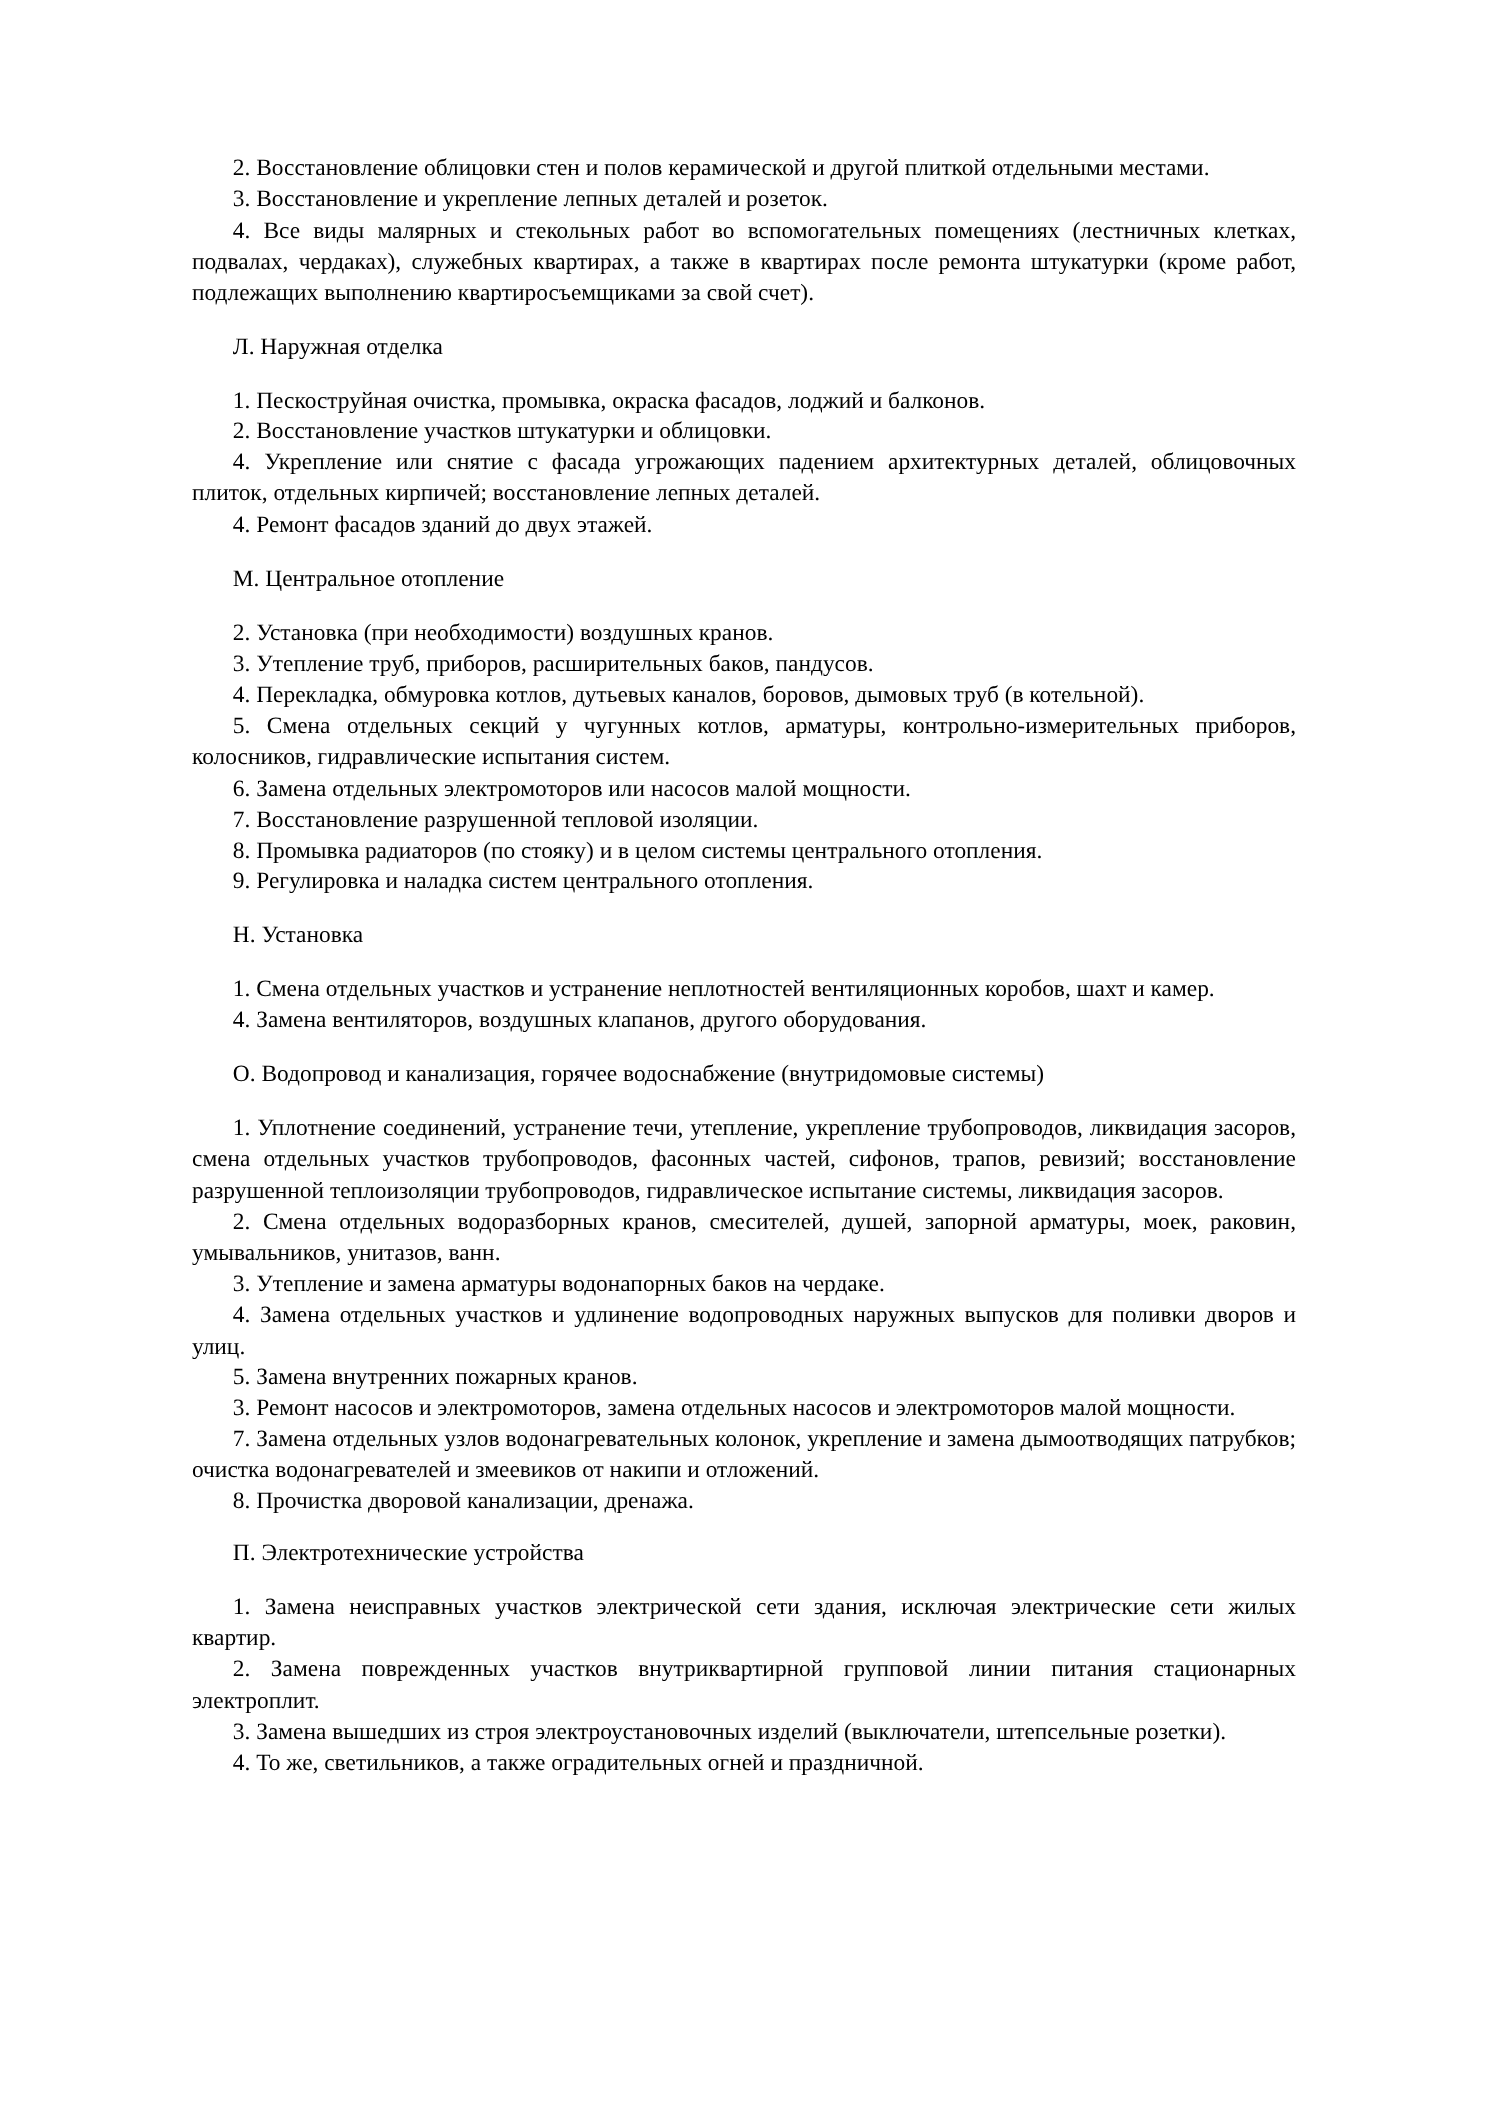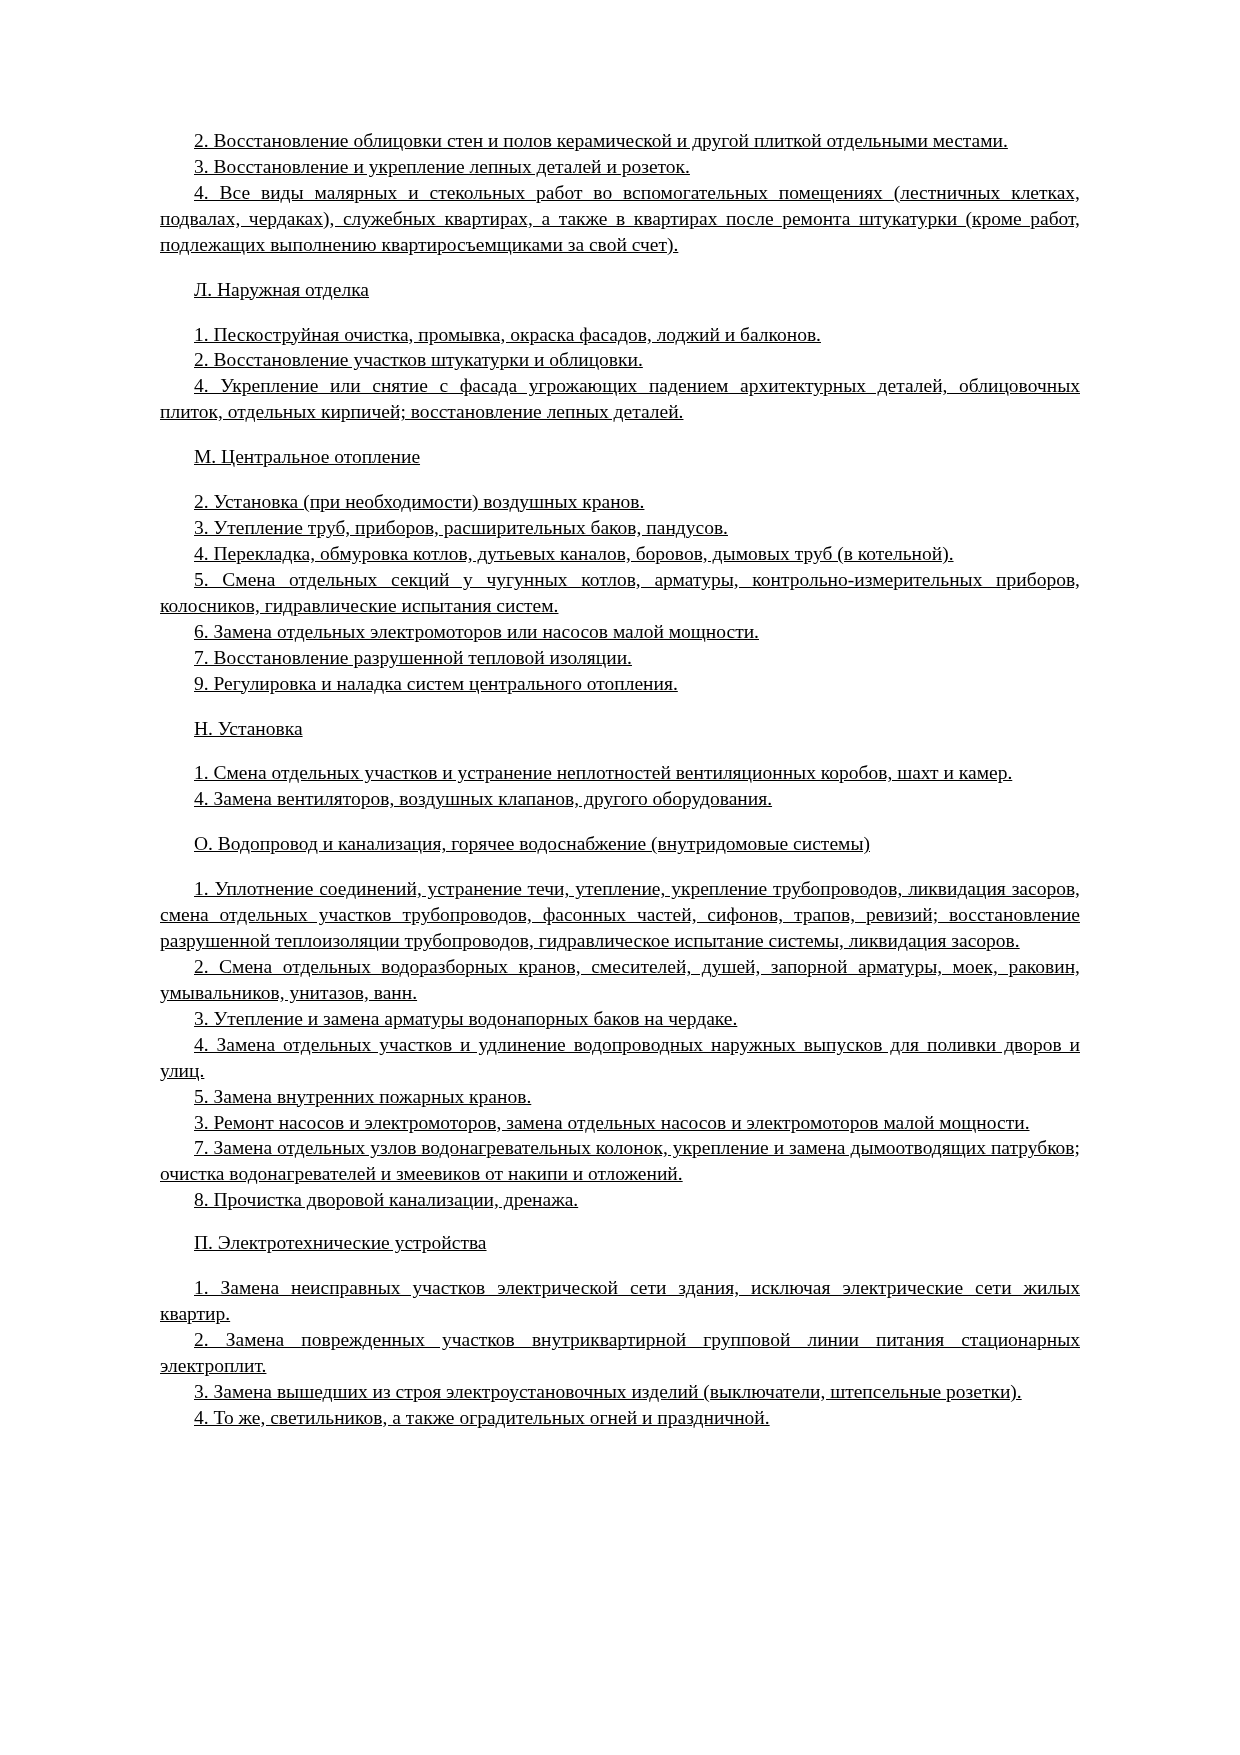--- a/index.html
+++ b/index.html
@@ -12,21 +12,20 @@
     min-height: 1755px;
     font-family: "Liberation Serif", "DejaVu Serif", serif;
     color: #000000;
   }
   .page {
     width: 1240px;
     min-height: 1755px;
     box-sizing: border-box;
     padding: 128px 160px 100px 160px;
     background: #ffffff;
-    text-decoration: underline;
   }
   .doc-body {
     font-size: 19.5px;
     line-height: 1.33;
     text-align: justify;
     text-justify: inter-word;
   }
   p {
     margin: 0;
   }
@@ -52,29 +51,31 @@
   <div class="doc-body">
       <p class="item">2. Восстановление облицовки стен и полов керамической и другой плиткой отдельными местами.</p>
       <p class="item">3. Восстановление и укрепление лепных деталей и розеток.</p>
       <p class="item">4. Все виды малярных и стекольных работ во вспомогательных помещениях (лестничных клетках, подвалах, чердаках), служебных квартирах, а также в квартирах после ремонта штукатурки (кроме работ, подлежащих выполнению квартиросъемщиками за свой счет).</p>
       <div class="spacer"></div>
       <p class="heading">Л. Наружная отделка</p>
       <div class="spacer"></div>
       <p class="item">1. Пескоструйная очистка, промывка, окраска фасадов, лоджий и балконов.</p>
       <p class="item">2. Восстановление участков штукатурки и облицовки.</p>
       <p class="item">4. Укрепление или снятие с фасада угрожающих падением архитектурных деталей, облицовочных плиток, отдельных кирпичей; восстановление лепных деталей.</p>
+      <p class="item">4. Ремонт фасадов зданий до двух этажей.</p>
       <div class="spacer"></div>
       <p class="heading">М. Центральное отопление</p>
       <div class="spacer"></div>
       <p class="item">2. Установка (при необходимости) воздушных кранов.</p>
       <p class="item">3. Утепление труб, приборов, расширительных баков, пандусов.</p>
       <p class="item">4. Перекладка, обмуровка котлов, дутьевых каналов, боровов, дымовых труб (в котельной).</p>
       <p class="item">5. Смена отдельных секций у чугунных котлов, арматуры, контрольно-измерительных приборов, колосников, гидравлические испытания систем.</p>
       <p class="item">6. Замена отдельных электромоторов или насосов малой мощности.</p>
       <p class="item">7. Восстановление разрушенной тепловой изоляции.</p>
+      <p class="item">8. Промывка радиаторов (по стояку) и в целом системы центрального отопления.</p>
       <p class="item">9. Регулировка и наладка систем центрального отопления.</p>
       <div class="spacer"></div>
       <p class="heading">Н. Установка</p>
       <div class="spacer"></div>
       <p class="item">1. Смена отдельных участков и устранение неплотностей вентиляционных коробов, шахт и камер.</p>
       <p class="item">4. Замена вентиляторов, воздушных клапанов, другого оборудования.</p>
       <div class="spacer"></div>
       <p class="heading">О. Водопровод и канализация, горячее водоснабжение (внутридомовые системы)</p>
       <div class="spacer"></div>
       <p class="item">1. Уплотнение соединений, устранение течи, утепление, укрепление трубопроводов, ликвидация засоров, смена отдельных участков трубопроводов, фасонных частей, сифонов, трапов, ревизий; восстановление разрушенной теплоизоляции трубопроводов, гидравлическое испытание системы, ликвидация засоров.</p>

